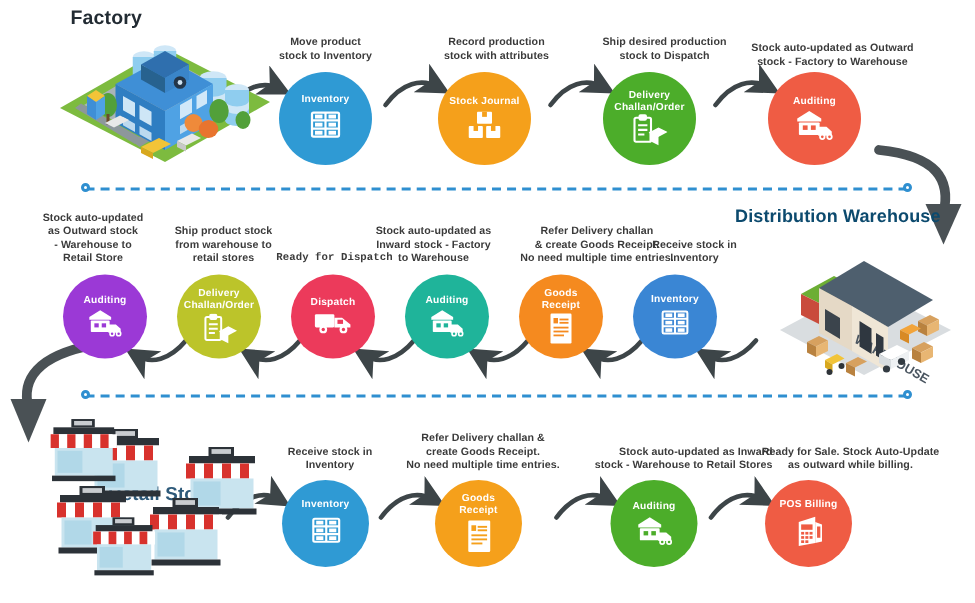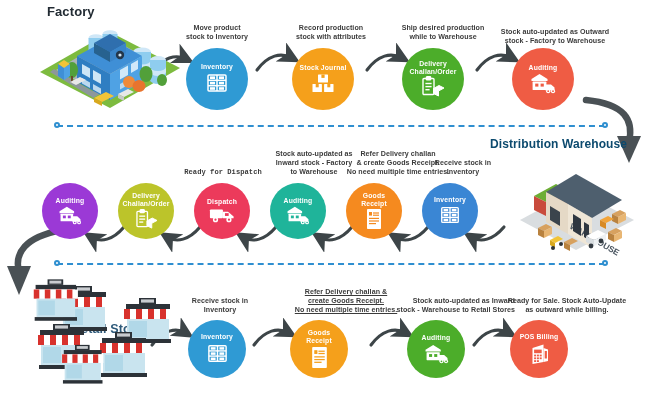--- a/index.html
+++ b/index.html
@@ -351,21 +351,21 @@
       <rect x="33" y="31" width="18" height="16" fill="#a6d3e6" opacity=".7"></rect>
       <rect x="29" y="49" width="46" height="4" fill="#2c3238"></rect>
     </g>
   </svg>
 
   <div class="caption" style="left: 175px; top: 24px; width: 84px; white-space: pre-line;">Move product
 stock to Inventory</div>
   <div class="caption" style="left: 285px; top: 24px; width: 92px; white-space: pre-line;">Record production
 stock with attributes</div>
   <div class="caption" style="left: 393px; top: 24px; width: 100px; white-space: pre-line;">Ship desired production
-while to Warehouse</div>
+stock to Dispatch</div>
   <div class="caption" style="left: 494px; top: 28px; width: 122px; white-space: pre-line;">Stock auto-updated as Outward
 stock - Factory to Warehouse</div>
 
   <div class="node" style="left:186px;top:48px;width:62px;height:62px;background:#2f9ad4;">
     <span class="node-label" style="white-space: pre-line;">Inventory</span>
     <span class="node-icon">
       <svg width="24" height="24" viewBox="0 0 24 24" fill="none" stroke="#ffffff" stroke-width="1.5">
         <rect x="3" y="4" width="18" height="16" rx="1"></rect>
         <line x1="3" y1="9.3" x2="21" y2="9.3"></line>
         <line x1="3" y1="14.7" x2="21" y2="14.7"></line>
@@ -420,22 +420,29 @@
         <rect x="10.6" y="11.6" width="3.2" height="3" fill="#ef5c44"></rect>
         <path d="M15.5,12.5 L21,12.5 L24.5,15.6 L24.5,18.5 L15.5,18.5 Z"></path>
         <circle cx="18.2" cy="19.2" r="2.1" fill="#ffffff"></circle>
         <circle cx="18.2" cy="19.2" r="0.9" fill="#ef5c44"></circle>
         <circle cx="23" cy="19.2" r="2.1" fill="#ffffff"></circle>
         <circle cx="23" cy="19.2" r="0.9" fill="#ef5c44"></circle>
       </svg>
     </span>
   </div>
 
+  <div class="caption" style="left: 20px; top: 141px; width: 84px; white-space: pre-line;">Stock auto-updated
+as Outward stock
+- Warehouse to
+Retail Store</div>
+  <div class="caption" style="left: 105px; top: 150px; width: 88px; white-space: pre-line;">Ship product stock
+from warehouse to
+retail stores</div>
   <div class="caption" style="left: 176px; top: 168px; width: 94px; white-space: pre-line; font-family: Liberation Mono, monospace;">Ready for Dispatch</div>
-  <div class="caption" style="left: 266px; top: 150px; width: 96px; white-space: pre-line;">Stock auto-updated as
+  <div class="caption" style="left: 241px; top: 150px; width: 96px; white-space: pre-line;">Stock auto-updated as
 Inward stock - Factory
 to Warehouse</div>
   <div class="caption" style="left: 339px; top: 150px; width: 118px; white-space: pre-line;">Refer Delivery challan
 &amp; create Goods Receipt.
 No need multiple time entries.</div>
   <div class="caption" style="left: 427px; top: 159px; width: 72px; white-space: pre-line;">Receive stock in
 Inventory</div>
 
   <div class="node" style="left:42px;top:183px;width:56px;height:56px;background:#9b39d6;">
     <span class="node-label" style="white-space: pre-line;">Auditing</span>
@@ -531,21 +538,21 @@
         <rect x="5" y="10.8" width="5" height="2.6" fill="#ffffff" stroke="none"></rect>
         <rect x="14" y="10.8" width="5" height="2.6" fill="#ffffff" stroke="none"></rect>
         <rect x="5" y="16.2" width="5" height="2.6" fill="#ffffff" stroke="none"></rect>
         <rect x="14" y="16.2" width="5" height="2.6" fill="#ffffff" stroke="none"></rect>
       </svg>
     </span>
   </div>
 
   <div class="caption" style="left: 182px; top: 297px; width: 76px; white-space: pre-line;">Receive stock in
 Inventory</div>
-  <div class="caption" style="left: 284px; top: 288px; width: 124px; white-space: pre-line; text-decoration: underline;">Refer Delivery challan &amp;
+  <div class="caption" style="left: 260px; top: 288px; width: 124px; white-space: pre-line;">Refer Delivery challan &amp;
 create Goods Receipt.
 No need multiple time entries.</div>
   <div class="caption" style="left: 383px; top: 297px; width: 132px; white-space: pre-line; text-align: right;">Stock auto-updated as Inward
 stock - Warehouse to Retail Stores</div>
   <div class="caption" style="left: 500px; top: 297px; width: 134px; white-space: pre-line;">Ready for Sale. Stock Auto-Update
 as outward while billing.</div>
 
   <div class="node" style="left:188px;top:320px;width:58px;height:58px;background:#2f9ad4;">
     <span class="node-label" style="white-space: pre-line;">Inventory</span>
     <span class="node-icon">

